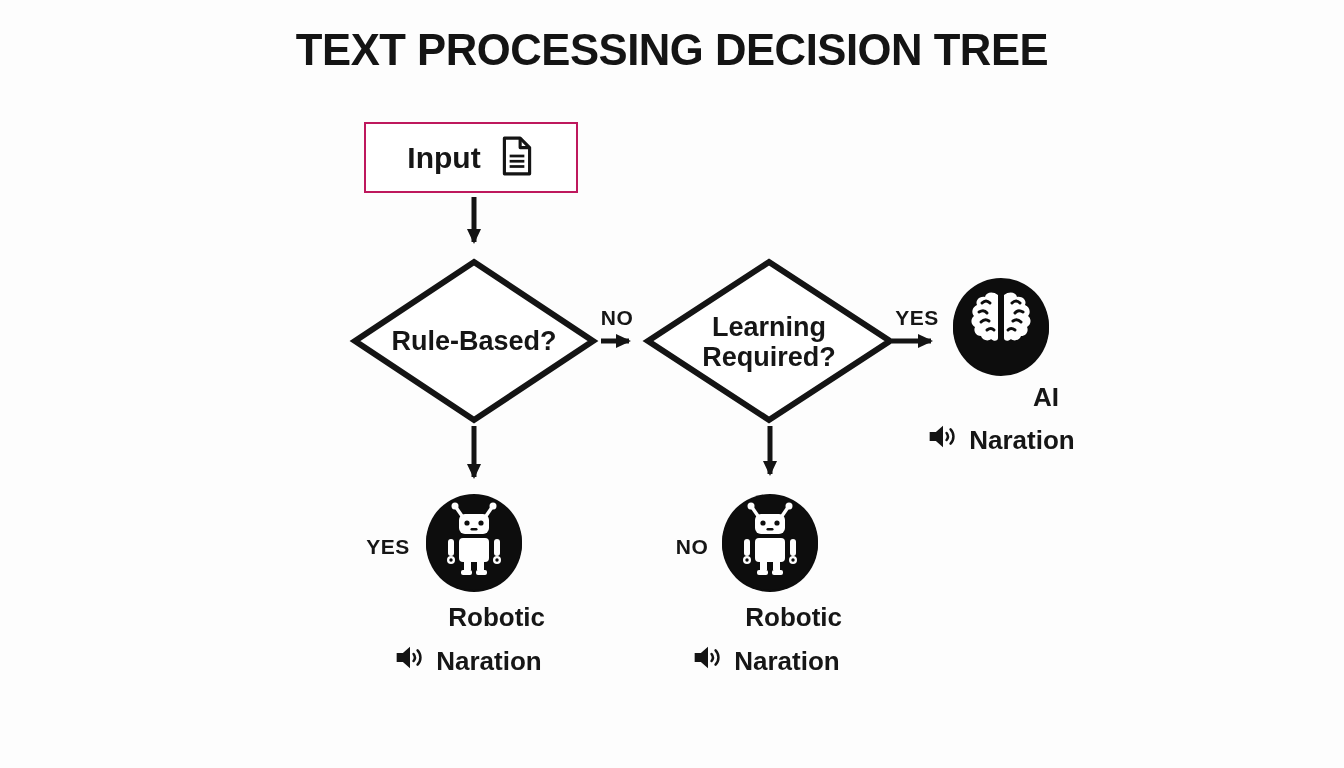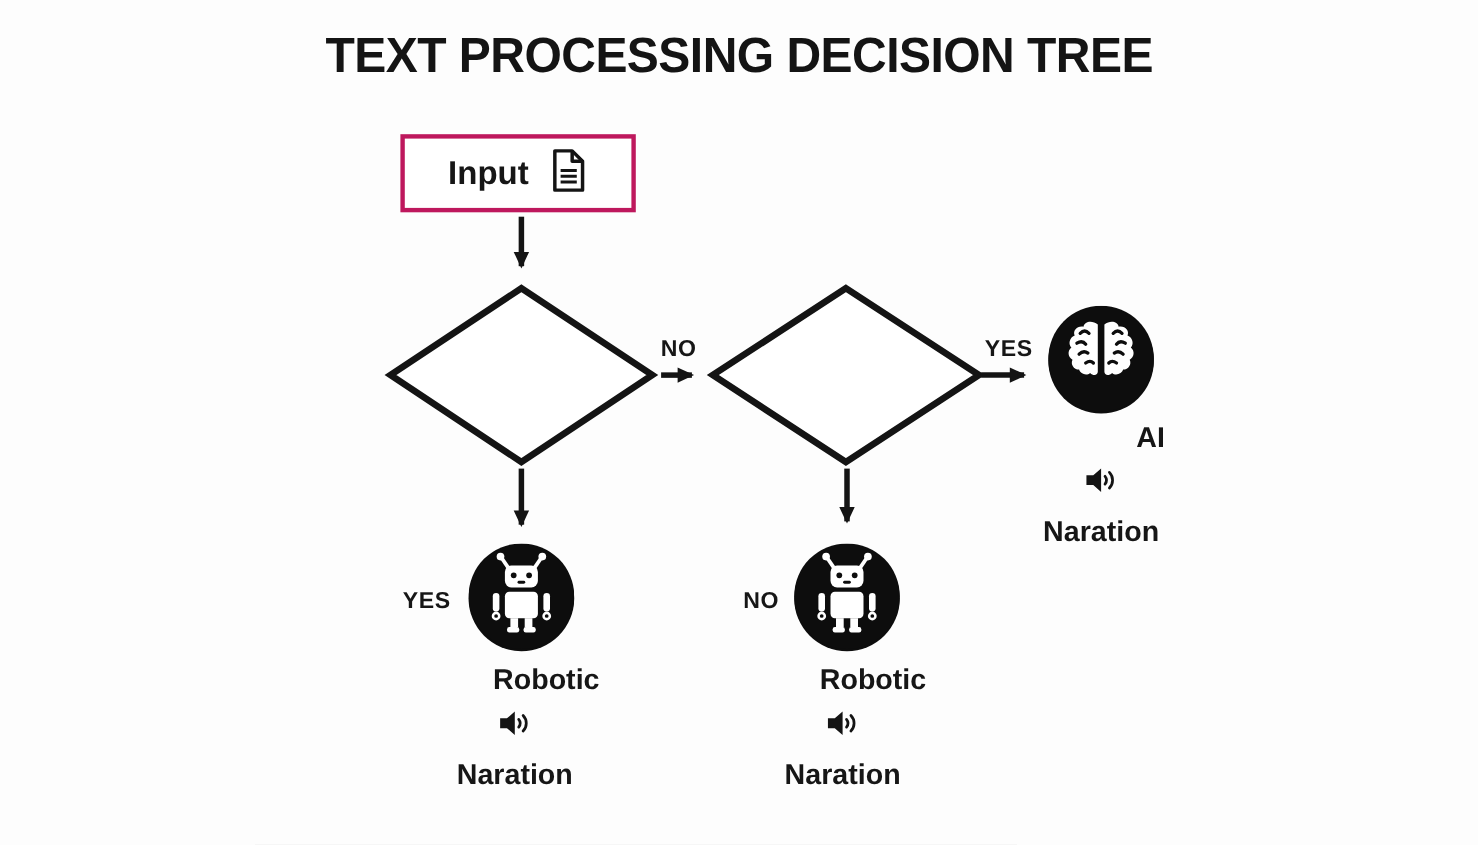--- a/index.html
+++ b/index.html
@@ -16,21 +16,21 @@
   .title{
     position:absolute;left:0;right:0;top:24px;
     text-align:center;
     font-size:45px;font-weight:700;letter-spacing:-0.5px;
     transform:scaleX(0.97);
     color:#141414;
     white-space:nowrap;
   }
   .input-node{
     position:absolute;left:364px;top:122px;width:214px;height:71px;
-    box-sizing:border-box;border:4px solid #be185d;background:#ffffff;
+    box-sizing:border-box;border:2px solid #be185d;background:#ffffff;
     display:flex;align-items:center;justify-content:center;gap:18px;
   }
   .input-label{font-size:30px;font-weight:700;}
   .diamond-label{
     position:absolute;display:flex;align-items:center;justify-content:center;
     text-align:center;font-size:27px;font-weight:700;line-height:1.12;
   }
   .dl-rule{left:364px;top:300px;width:220px;height:82px;}
   .dl-learning{left:684px;top:296px;width:170px;height:92px;}
   .edge-label{
@@ -54,21 +54,21 @@
   .cn-robot2{left:722px;top:496px;}
   .node-caption{
     position:absolute;text-align:right;
     font-size:26px;font-weight:700;
   }
   .cap-ai{left:943px;top:382px;width:116px;}
   .cap-r1{left:405px;top:602px;width:140px;}
   .cap-r2{left:702px;top:602px;width:140px;}
   .narration-row{
     position:absolute;display:flex;align-items:center;justify-content:center;gap:10px;
-    font-size:26px;font-weight:700;flex-direction:column;
+    font-size:26px;font-weight:700;
   }
   .nr-ai{left:913px;top:422px;width:176px;}
   .nr-r1{left:380px;top:643px;width:176px;}
   .nr-r2{left:678px;top:643px;width:176px;}
   .speaker-svg{width:32px;height:29px;flex:0 0 auto;}
   .doc-svg{width:36px;height:42px;}
   .node-icon{width:96px;height:96px;}
 </style>
 </head>
 <body>
@@ -100,20 +100,22 @@
       <svg class="doc-svg" viewBox="0 0 34 40">
         <path d="M5 3 h15 l9 9 v25 h-24 z" fill="#ffffff" stroke="#141414" stroke-width="3" stroke-linejoin="round"></path>
         <path d="M20 3 v9 h9" fill="none" stroke="#141414" stroke-width="3" stroke-linejoin="round"></path>
         <line x1="10" y1="20" x2="24" y2="20" stroke="#141414" stroke-width="2.6"></line>
         <line x1="10" y1="25" x2="24" y2="25" stroke="#141414" stroke-width="2.6"></line>
         <line x1="10" y1="30" x2="24" y2="30" stroke="#141414" stroke-width="2.6"></line>
       </svg>
     </span>
   </div>
 
+  <div class="diamond-label dl-rule">Rule-Based?</div>
+  <div class="diamond-label dl-learning">Learning Required?</div>
 
   <div class="edge-label el-no">NO</div>
   <div class="edge-label el-yes">YES</div>
 
   <div class="branch-label bl-yes">YES</div>
   <div class="branch-label bl-no">NO</div>
 
   <div class="circle-node cn-ai">
     <span>
       <svg class="node-icon" viewBox="0 0 96 96">

